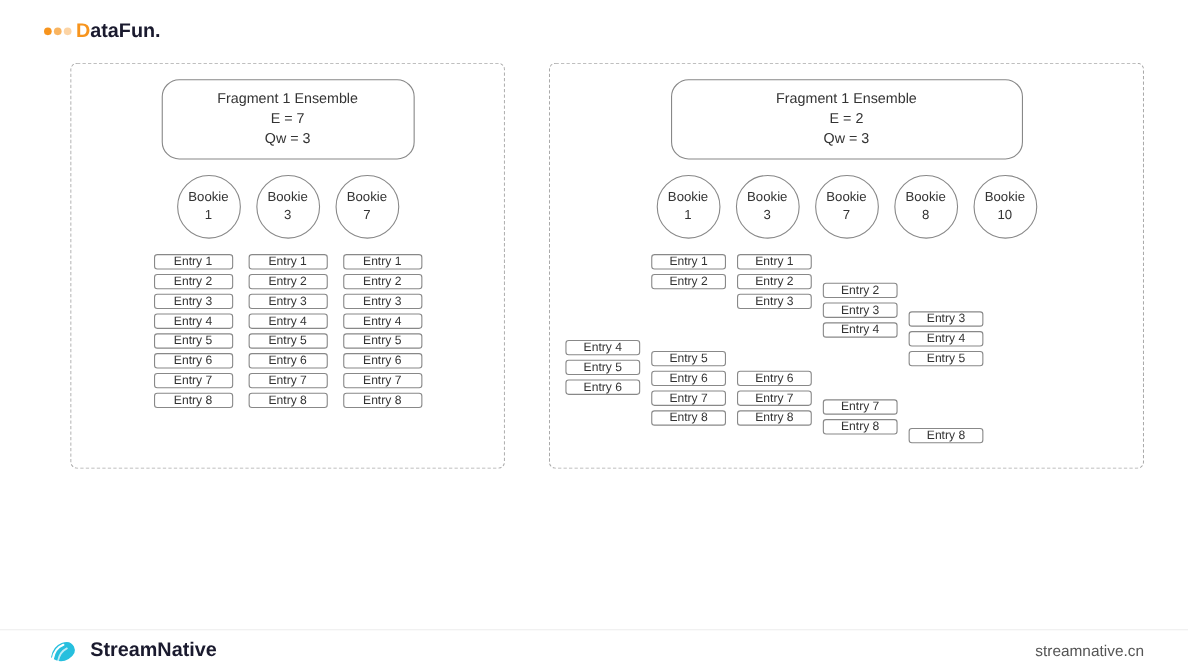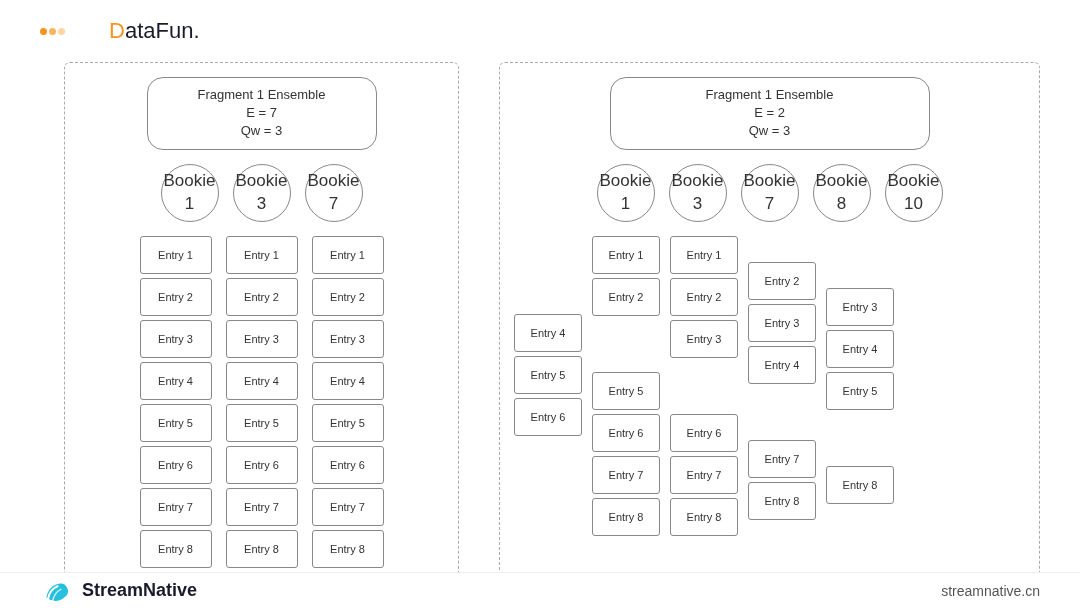--- a/index.html
+++ b/index.html
@@ -31,21 +31,21 @@
       gap: 2px;
     }
     .datafun-logo .dots {
       display: flex;
       gap: 2px;
       margin-right: 2px;
     }
     .datafun-logo .dot1 { width:7px; height:7px; border-radius:50%; background:#f7941d; }
     .datafun-logo .dot2 { width:7px; height:7px; border-radius:50%; background:#f7941d; opacity:0.7; }
     .datafun-logo .dot3 { width:7px; height:7px; border-radius:50%; background:#f7941d; opacity:0.4; }
-    .datafun-logo .logo-text { font-size:22px; font-weight:400; color:#1a1a2e;margin-left:40px; }
+    .datafun-logo .logo-text { font-size:18px; font-weight:700; color:#1a1a2e; }
     .datafun-logo .logo-text span { color:#f7941d; }
 
     .main-content {
       display: flex;
       gap: 40px;
       padding: 10px 40px 0 40px;
       margin-left: 24px;
     }
 
     .diagram {
@@ -84,21 +84,21 @@
 
     .bookie-circle {
       width: 58px;
       height: 58px;
       border-radius: 50%;
       border: 1.5px solid #888;
       display: flex;
       align-items: center;
       justify-content: center;
       text-align: center;
-      font-size: 17px;
+      font-size: 12px;
       color: #333;
       line-height: 1.3;
       flex-shrink: 0;
     }
 
     .entries-section {
       display: flex;
       gap: 14px;
       justify-content: center;
     }
@@ -111,21 +111,21 @@
     }
 
     .entry-box {
       border: 1px solid #888;
       border-radius: 3px;
       text-align: center;
       font-size: 11px;
       color: #333;
       padding: 3px 4px;
       background: #fff;
-      height: 38px;
+      height: 14px;
       display: flex;
       align-items: center;
       justify-content: center;
     }
 
     .entry-spacer {
       height: 22px;
     }
 
     .footer {

